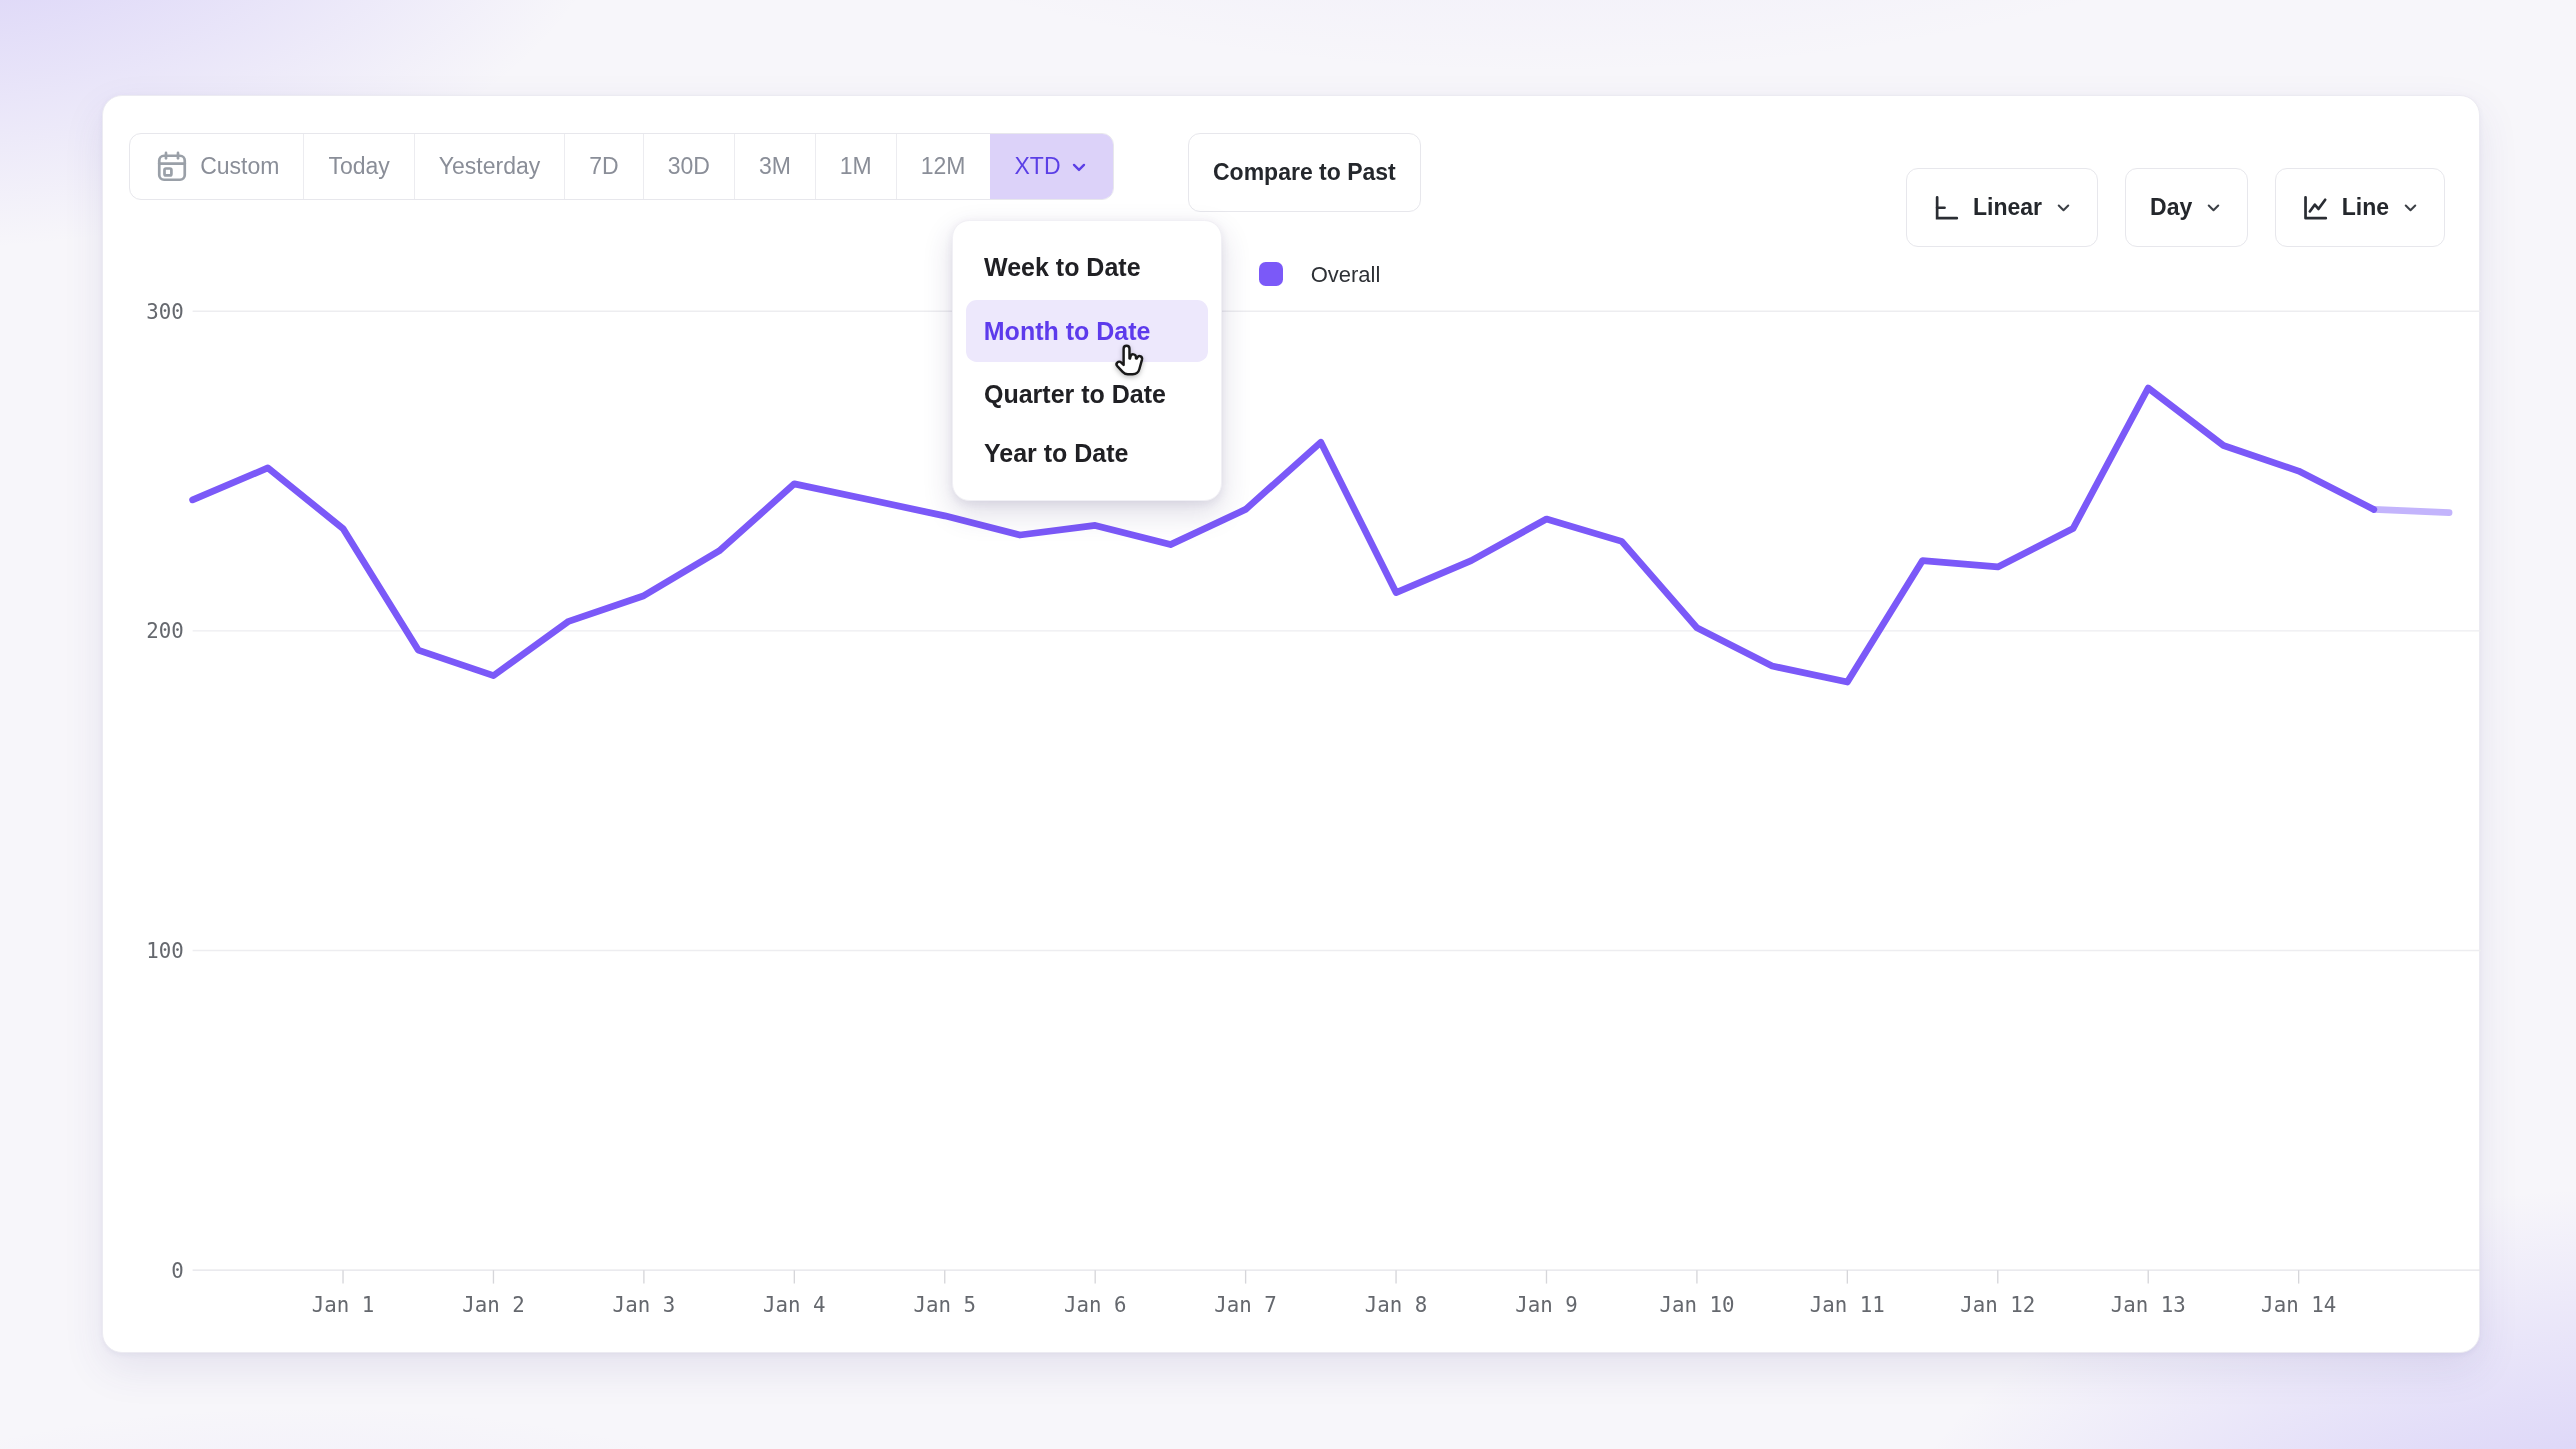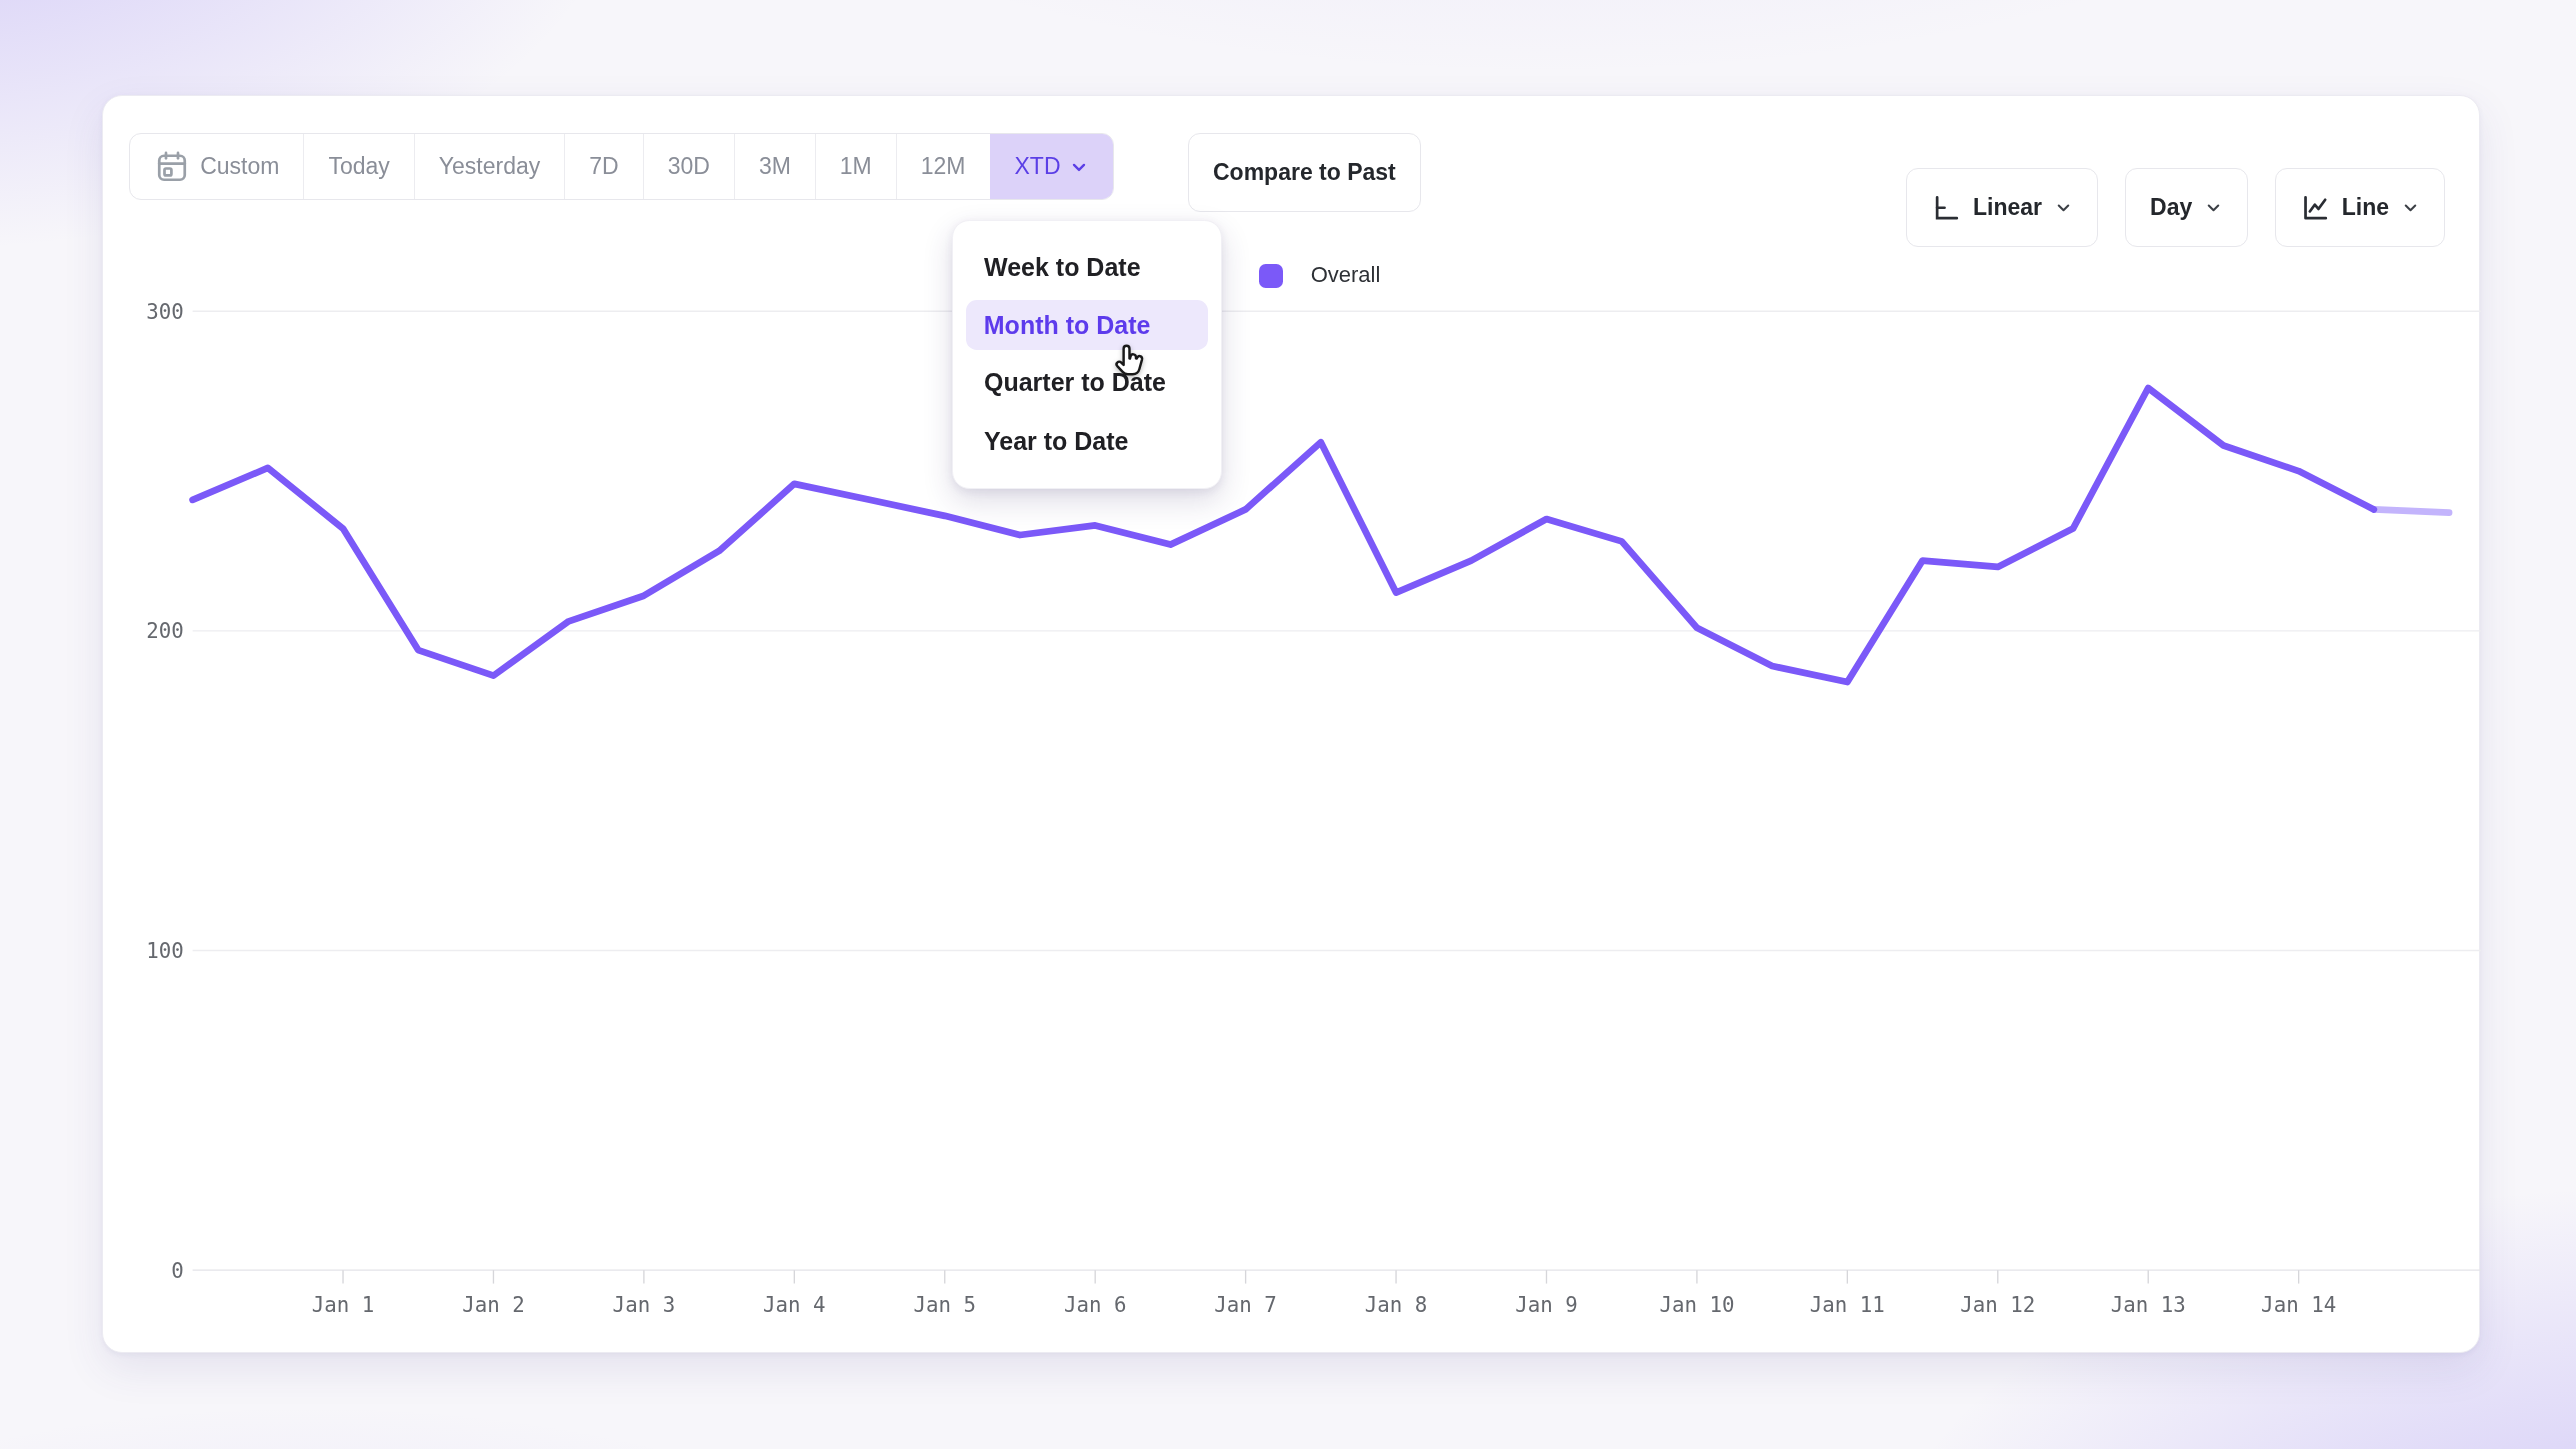--- a/index.html
+++ b/index.html
@@ -43,21 +43,21 @@
   }
   .btn-compare { left:1085px; top:37px; }
   .right-cluster { position:absolute; top:37px; right:34px; display:flex; gap:27px; }
   .right-cluster .btn { position:static;margin-top:35px; }
   .chev { flex:0 0 auto; }
   
   .legend-wrap {
     position:absolute; left:89px; right:32px; top:166px;
     display:flex; justify-content:center; pointer-events:none;
   }
-  .legend { display:flex; align-items:flex-end; gap:28px; pointer-events:auto; cursor:pointer; }
+  .legend { display:flex; align-items:flex-start; gap:28px; pointer-events:auto; cursor:pointer; }
   .legend-swatch { width:24px; height:24px; border-radius:6.7px; background:#7b59f8; }
   .legend-label { font-size:22px; font-weight:500; color:#2e3136; }
   
   svg.chart { position:absolute; left:0; top:0; }
   .gridline { stroke:#ededf0; stroke-width:2; }
   .gridline.zero { stroke:#e3e3e8; }
   .tickmark { stroke:#d6d6da; stroke-width:2; }
   .axis-text { font-family:"DejaVu Sans Mono", monospace; font-size:31px; fill:#65686e; }
   .series-line { fill:none; stroke-width:10; stroke-linejoin:round; stroke-linecap:round; }
   .series-line.partial { opacity:.45; }
@@ -66,21 +66,21 @@
     position:absolute; left:849px; top:124px; width:270px;
     background:#fff; border:0.7px solid #f1f0f5; border-radius:17.4px;
     box-shadow:0 12px 30px rgba(50,40,100,.16), 0 2.7px 8px rgba(50,40,100,.08);
     padding:17.4px 0; z-index:10;
   }
   .dd-item {
     height:59px; display:flex; align-items:center; padding:0 31px;
     font-size:25px; font-weight:600; color:#202024; cursor:pointer; white-space:nowrap;
   }
   .dd-item.highlighted {
-    margin:2.7px 13.4px; padding:0 17.4px; height:50px;
+    margin:2.7px 13.4px; padding:0 17.4px; height:62px;
     background:#ede8fc; border-radius:10.7px; color:#5d3bec;
   }
   .cursor-hand { position:absolute; left:1006px; top:247px; z-index:11; pointer-events:none;
     filter:drop-shadow(0 2px 2.7px rgba(0,0,0,.25)); }
 </style>
 </head>
 <body>
 
 <div class="card">
 

